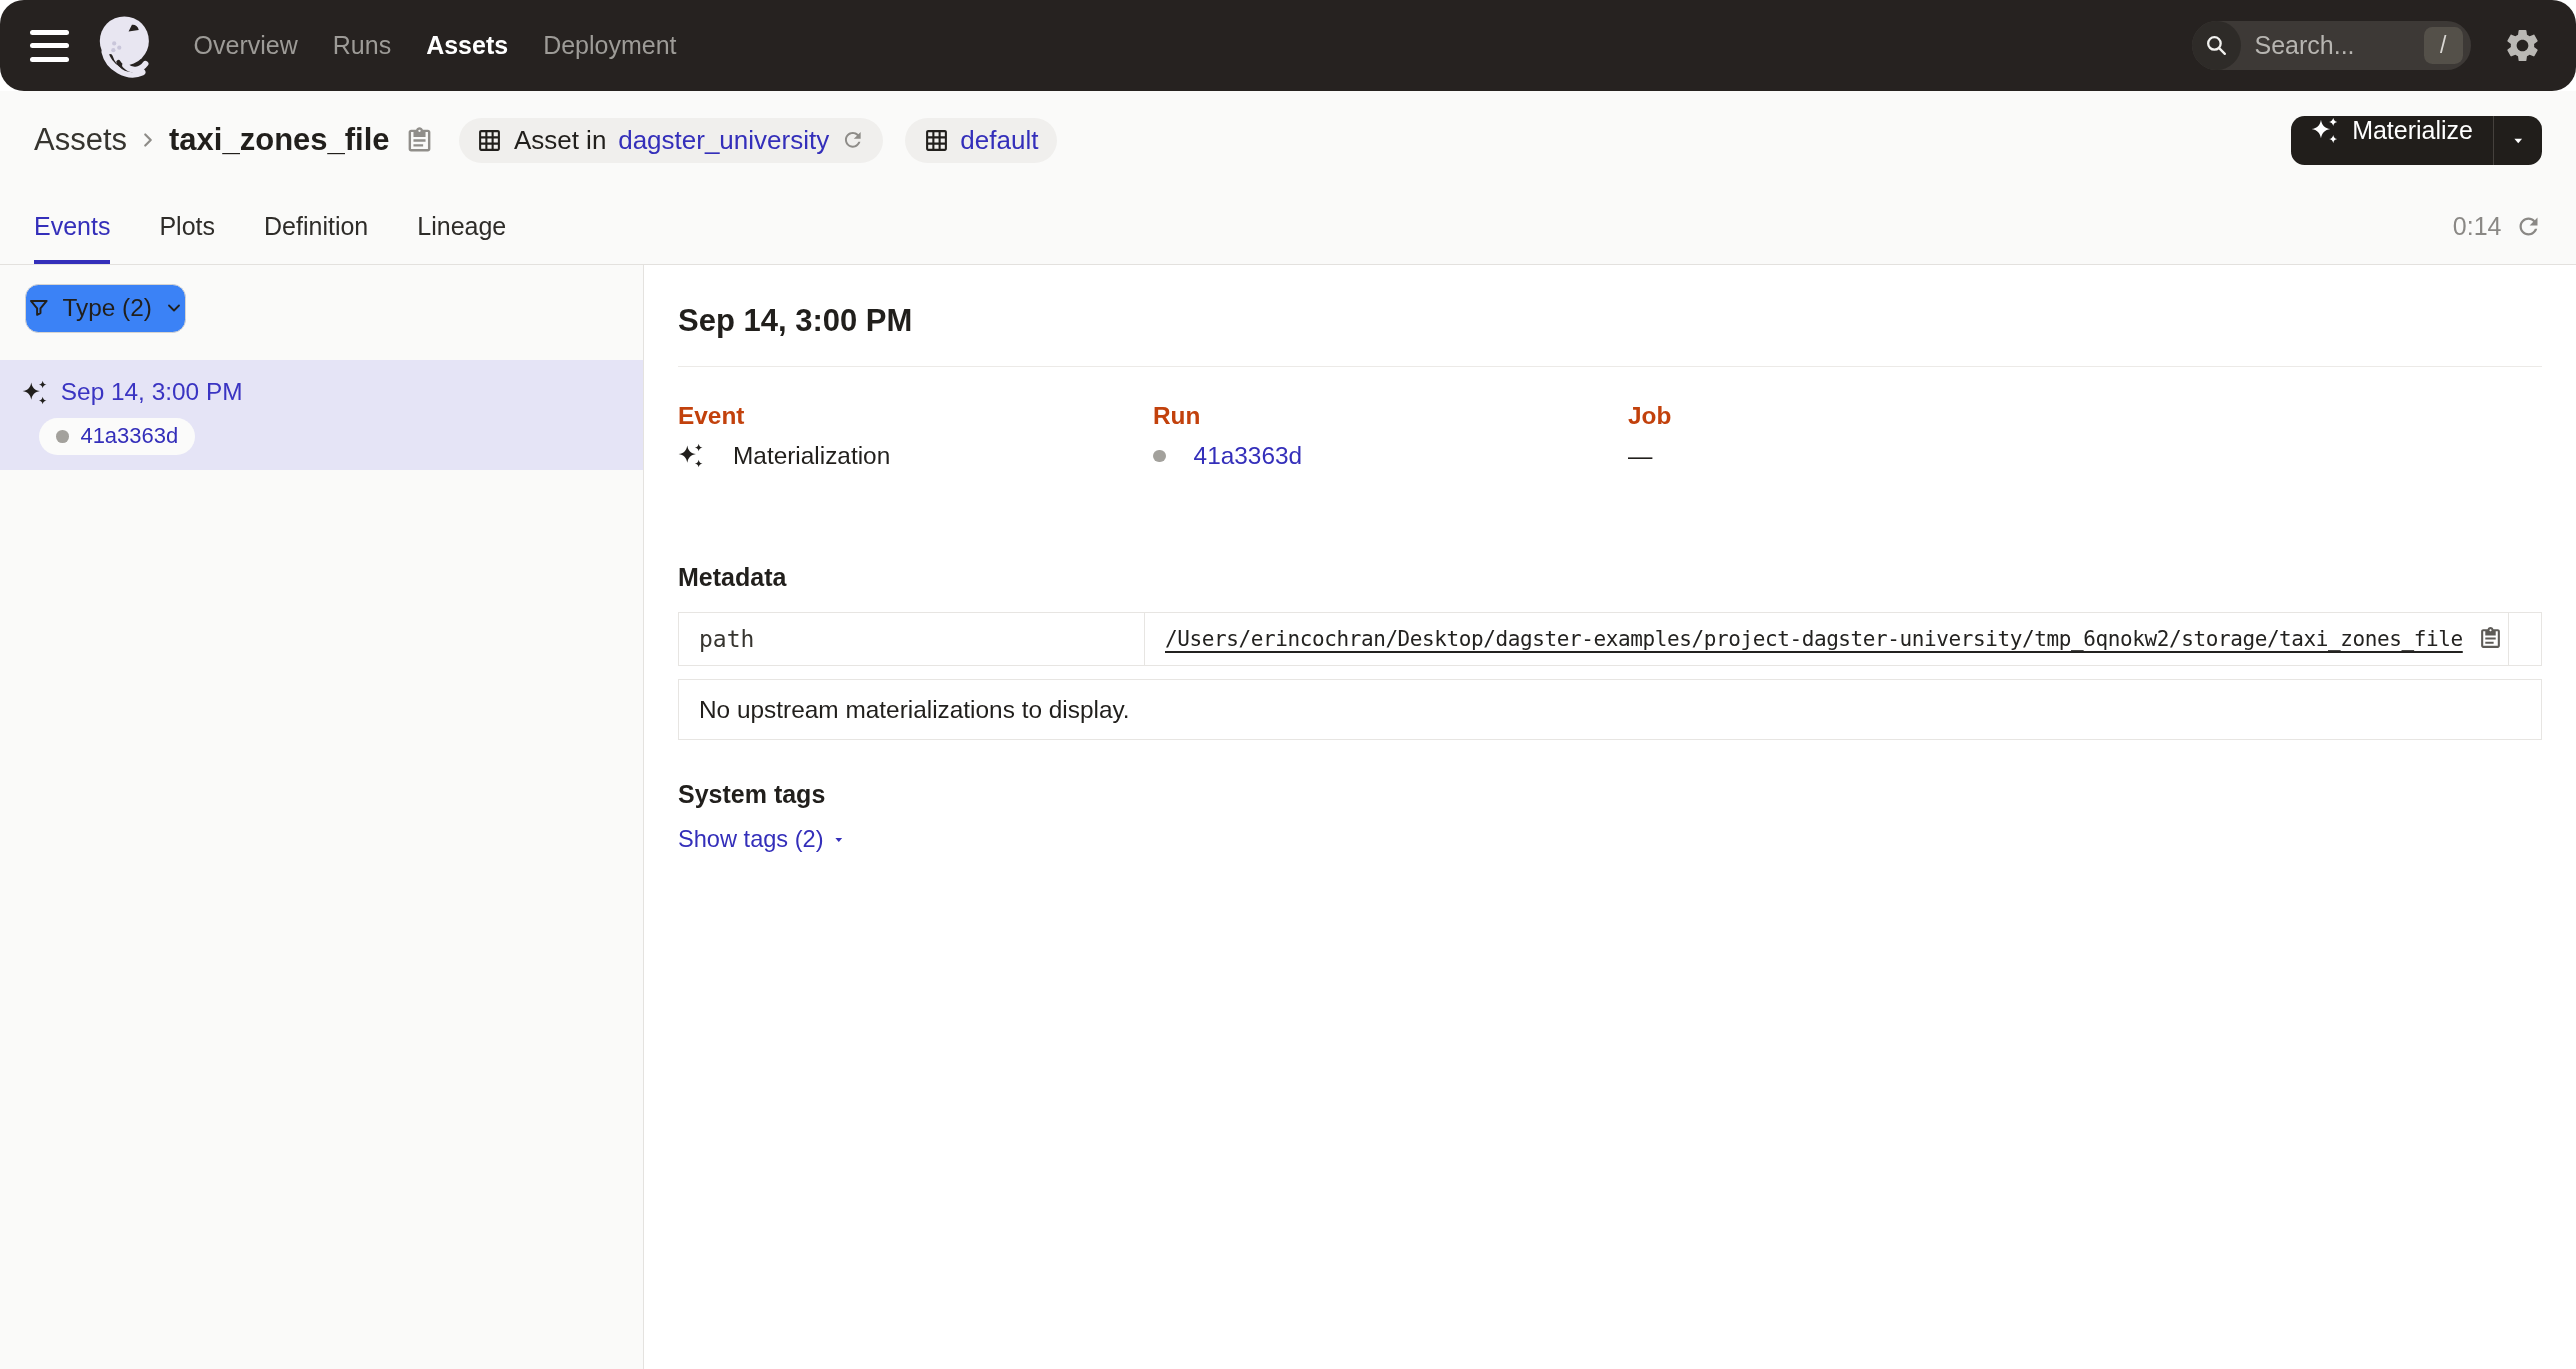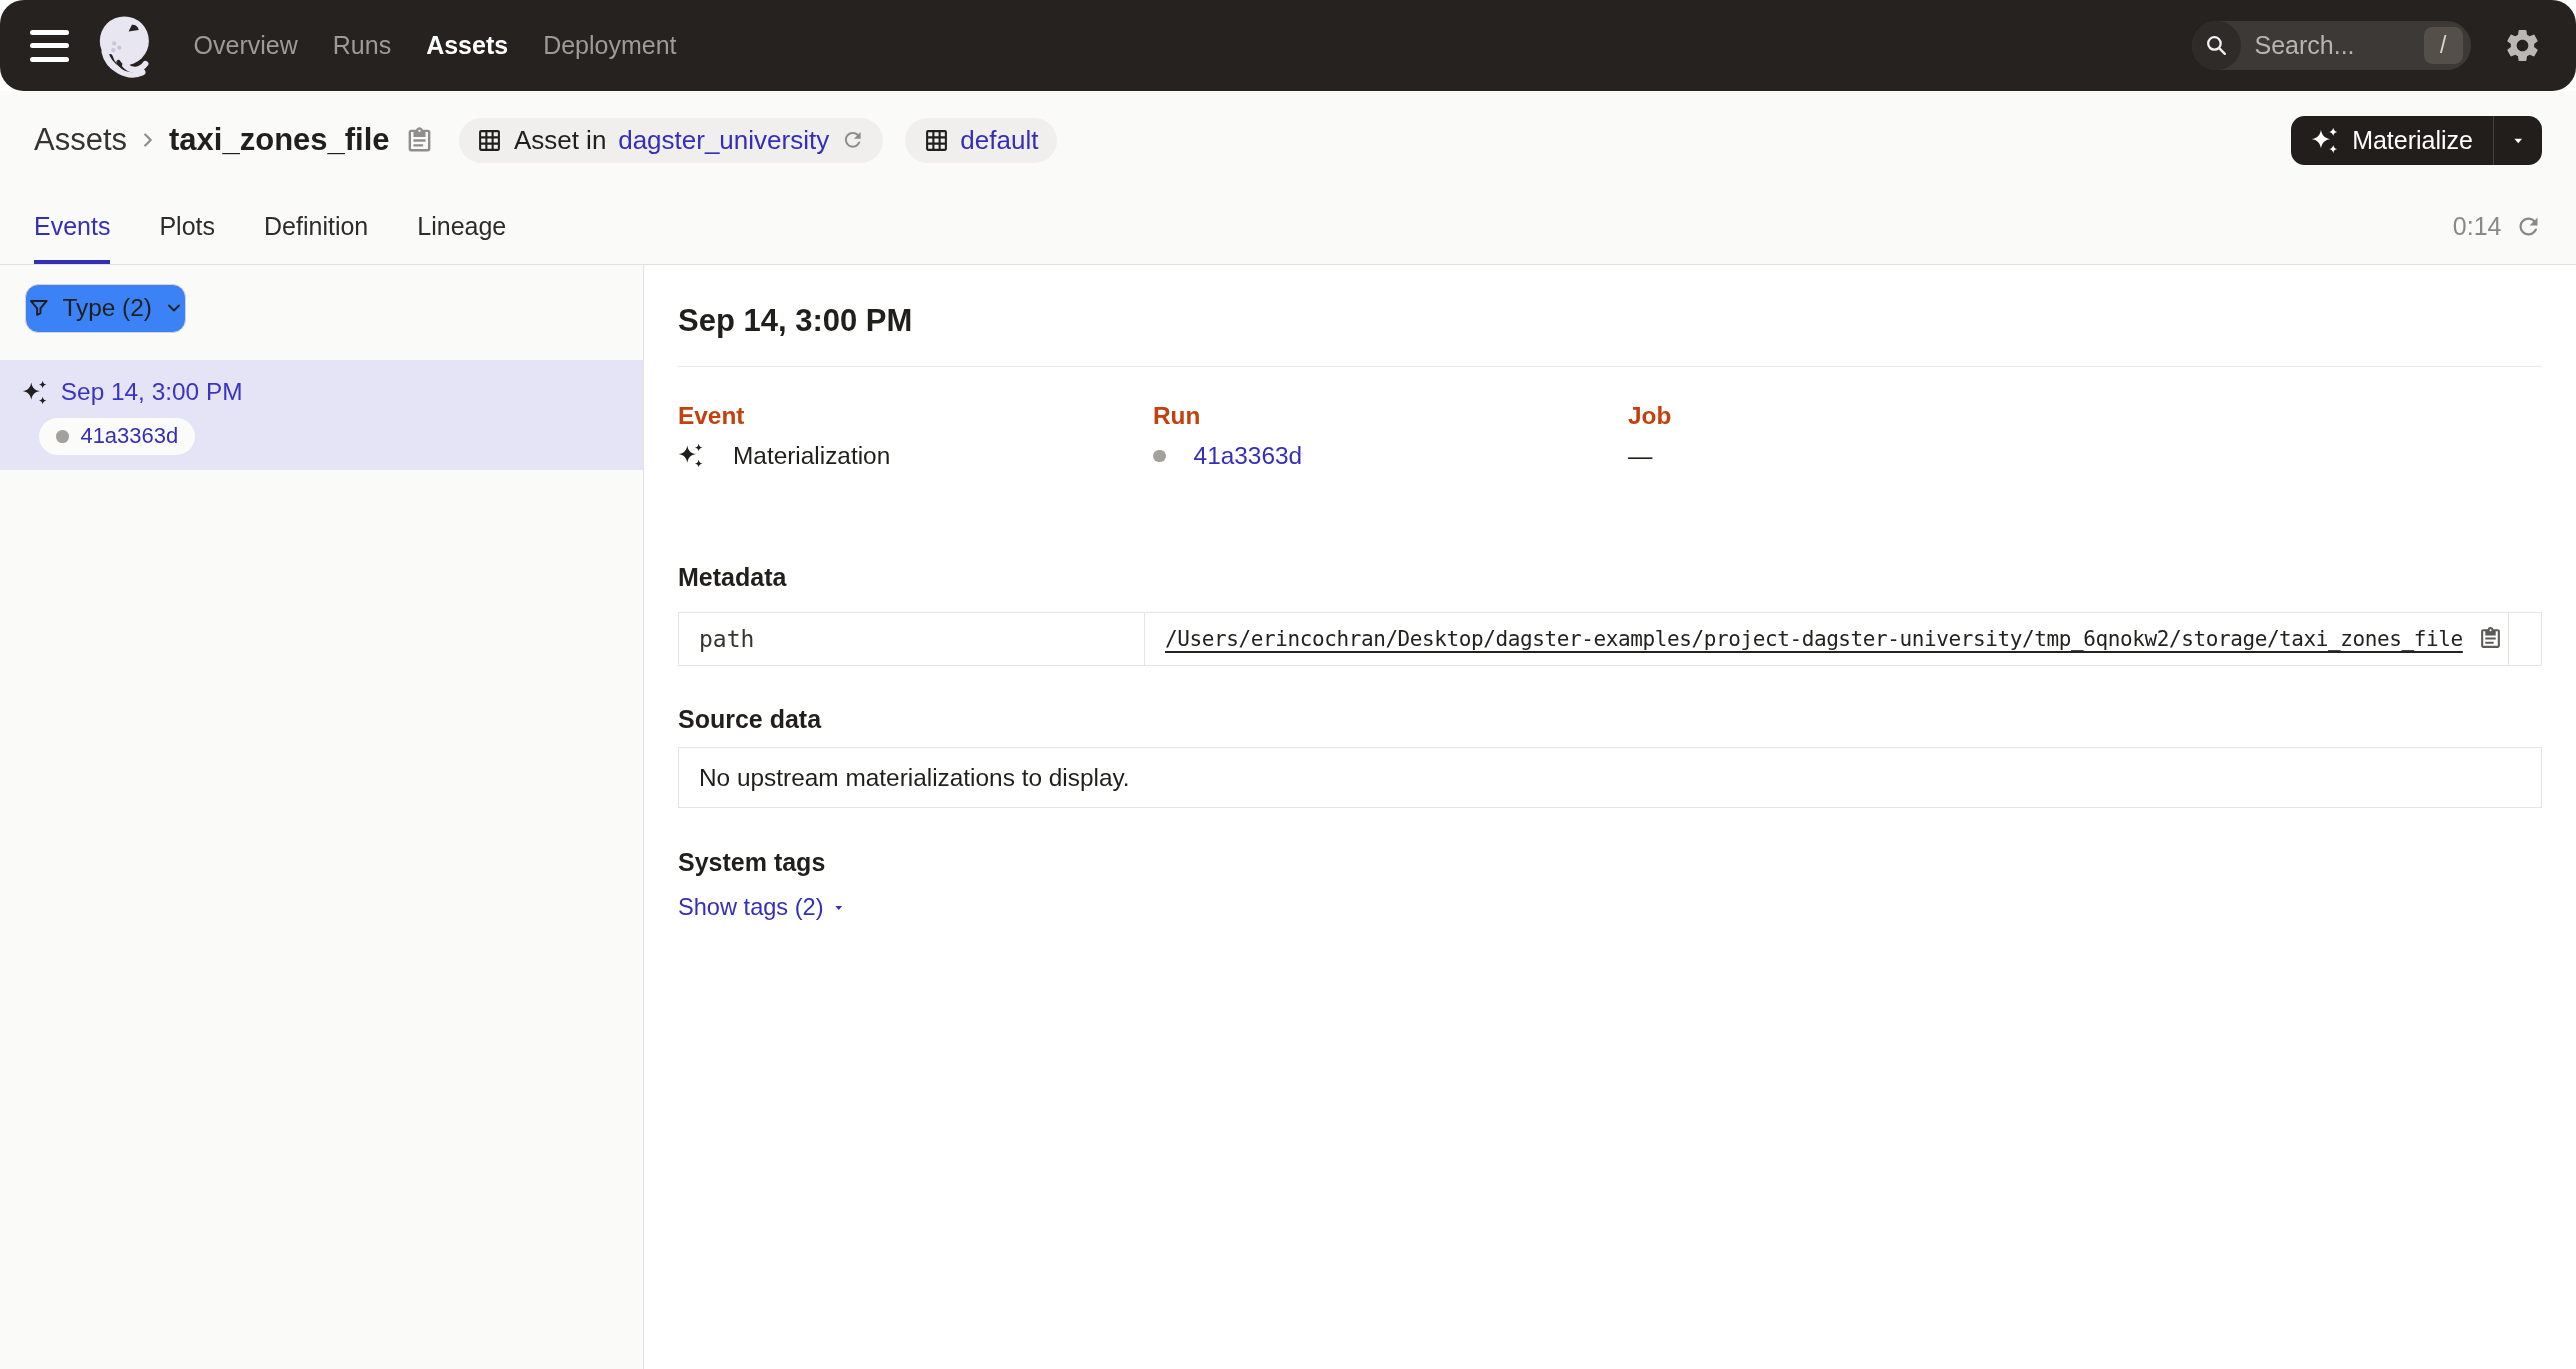--- a/index.html
+++ b/index.html
@@ -56,21 +56,21 @@
   .badge {
     height:45px; border-radius:23px; background:#f0efed;
     display:flex; align-items:center; gap:11.8px; padding:0 18.5px;
     font-size:26px; color:#211f1c;
   }
   .badge .grid-ic { color:#211f1c; }
   .badge a { color:#342fba; text-decoration:none; cursor:pointer; }
   .badge .reload { color:#8e8c88; background:none; border:none; cursor:pointer; }
   .materialize-group { margin-left:auto; display:flex; background:#211e1b; border-radius:13.5px; height:49px; overflow:hidden; }
   .materialize-main {
-    display:flex; align-items:center; gap:11.8px; padding:0 20px;
+    display:flex; align-items:flex-start; gap:11.8px; padding:0 20px;
     background:none; border:none; cursor:pointer; color:#ffffff;
     font-family:"Liberation Sans", sans-serif; font-size:25px; font-weight:500;
   }
   .materialize-caret {
     width:49px; display:flex; align-items:center; justify-content:center;
     background:none; border:none; border-left:1.7px solid #45413d; cursor:pointer; color:#ffffff;
   }
 
   
   .tabsrow {
@@ -343,21 +343,20 @@
         <a class="path-link">/Users/erincochran/Desktop/dagster-examples/project-dagster-university/tmp_6qnokw2/storage/taxi_zones_file</a>
         <button class="copy-path">
           <svg width="25" height="25" viewBox="0 0 24 24" fill="currentColor">
               <path d="M19,3h-4.18C14.4,1.84,13.3,1,12,1S9.6,1.84,9.18,3H5C3.9,3,3,3.9,3,5v14c0,1.1,0.9,2,2,2h14c1.1,0,2-0.9,2-2V5 C21,3.9,20.1,3,19,3z M12,3c0.55,0,1,0.45,1,1s-0.45,1-1,1s-1-0.45-1-1S11.45,3,12,3z M19,19H5V5h2v2h10V5h2V19z M15,17H7v-2h8V17z M17,13H7v-2h10V13z M17,9H7V7h10V9z"></path>
             </svg>
         </button>
       </div>
       <div class="meta-cell"></div>
     </div>
 
-    <h2 class="sect-h src-h">Source data</h2>
     <div class="empty-box">
       <span>No upstream materializations to display.</span>
     </div>
 
     <h2 class="sect-h tags-h">System tags</h2>
     <button class="show-tags">
       <span>Show tags (2)</span>
       <span>
         <svg width="13.5" height="13.5" viewBox="0 0 24 24" fill="currentColor">
             <path d="M6 9l6 7 6-7z"></path>

